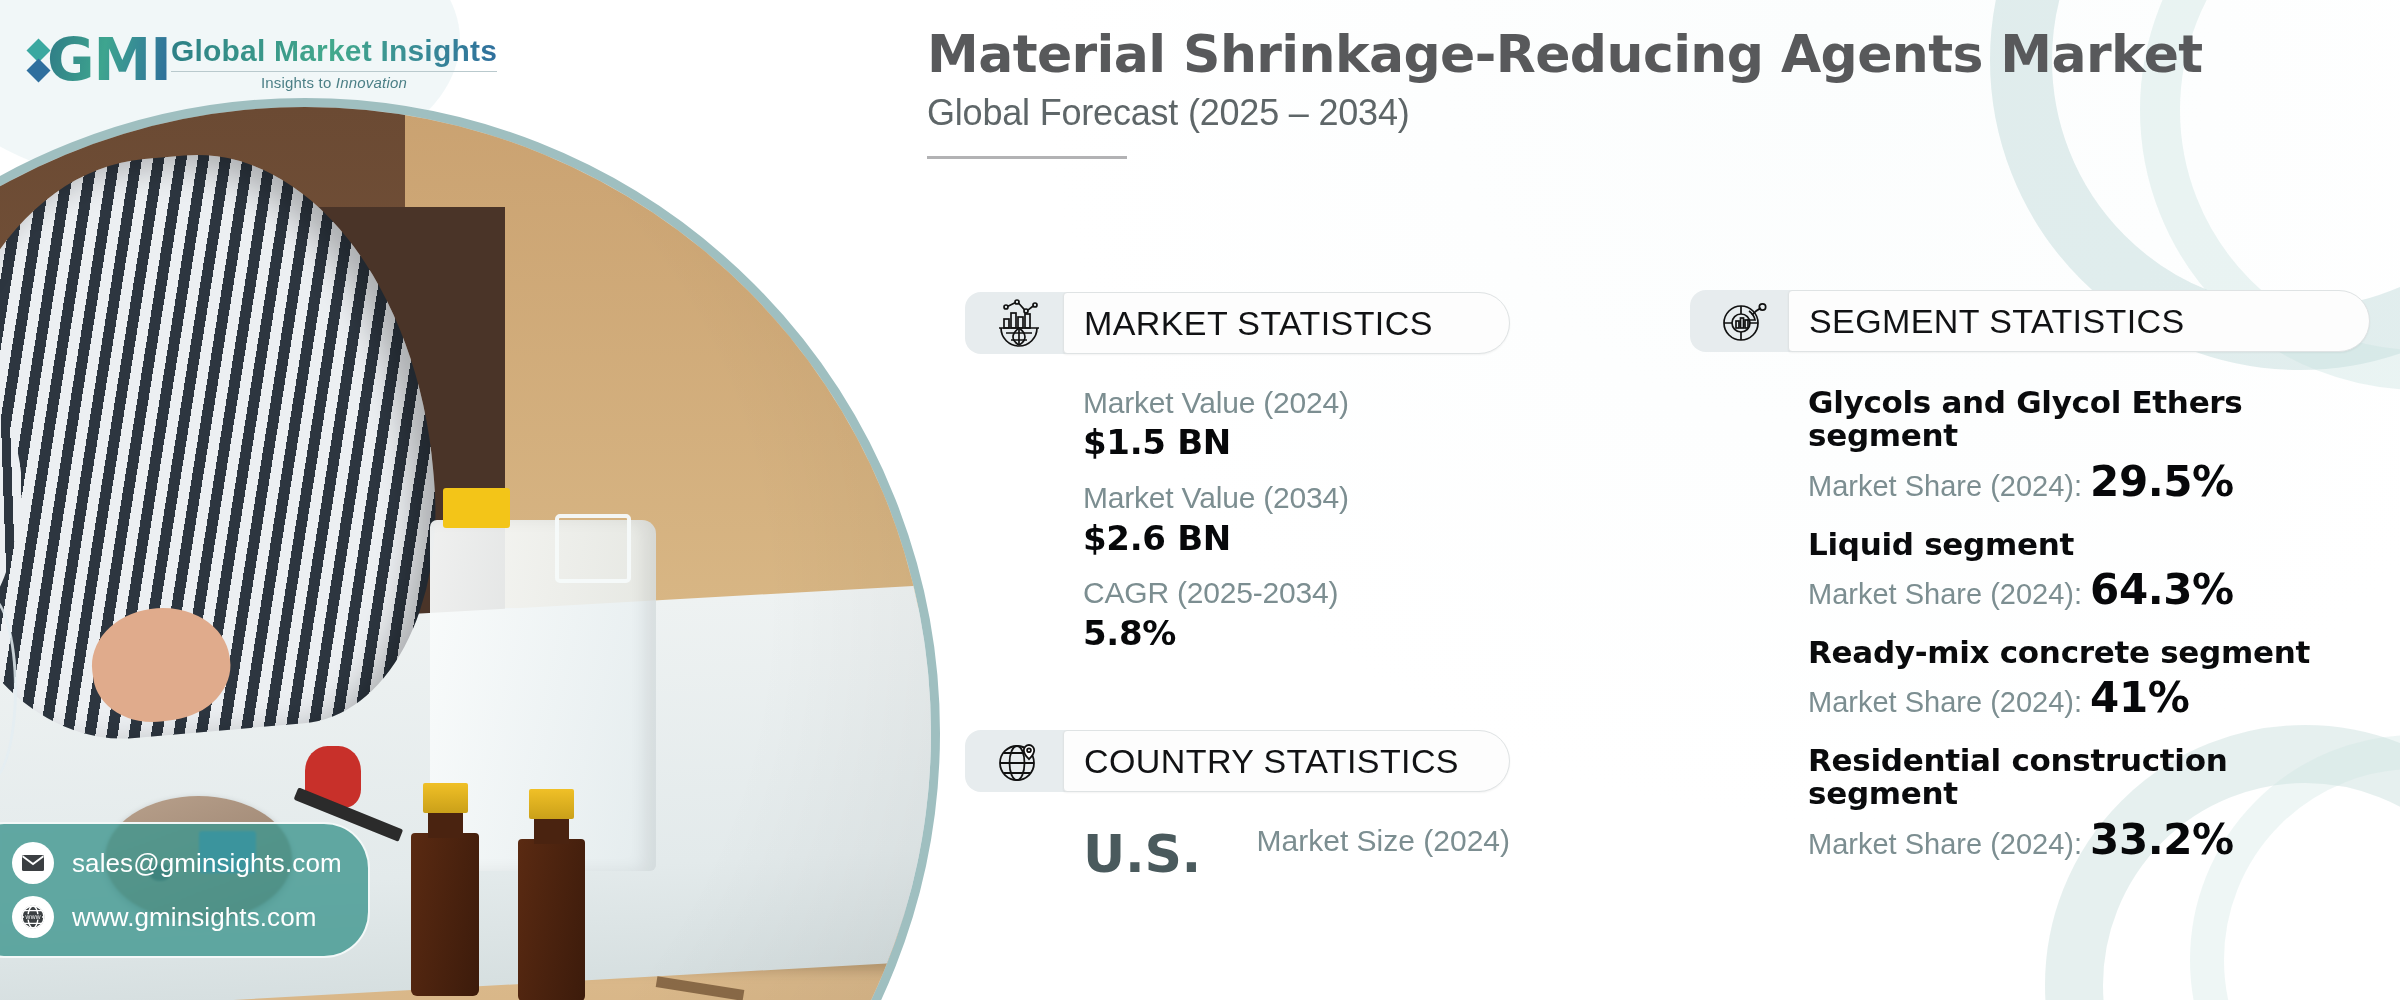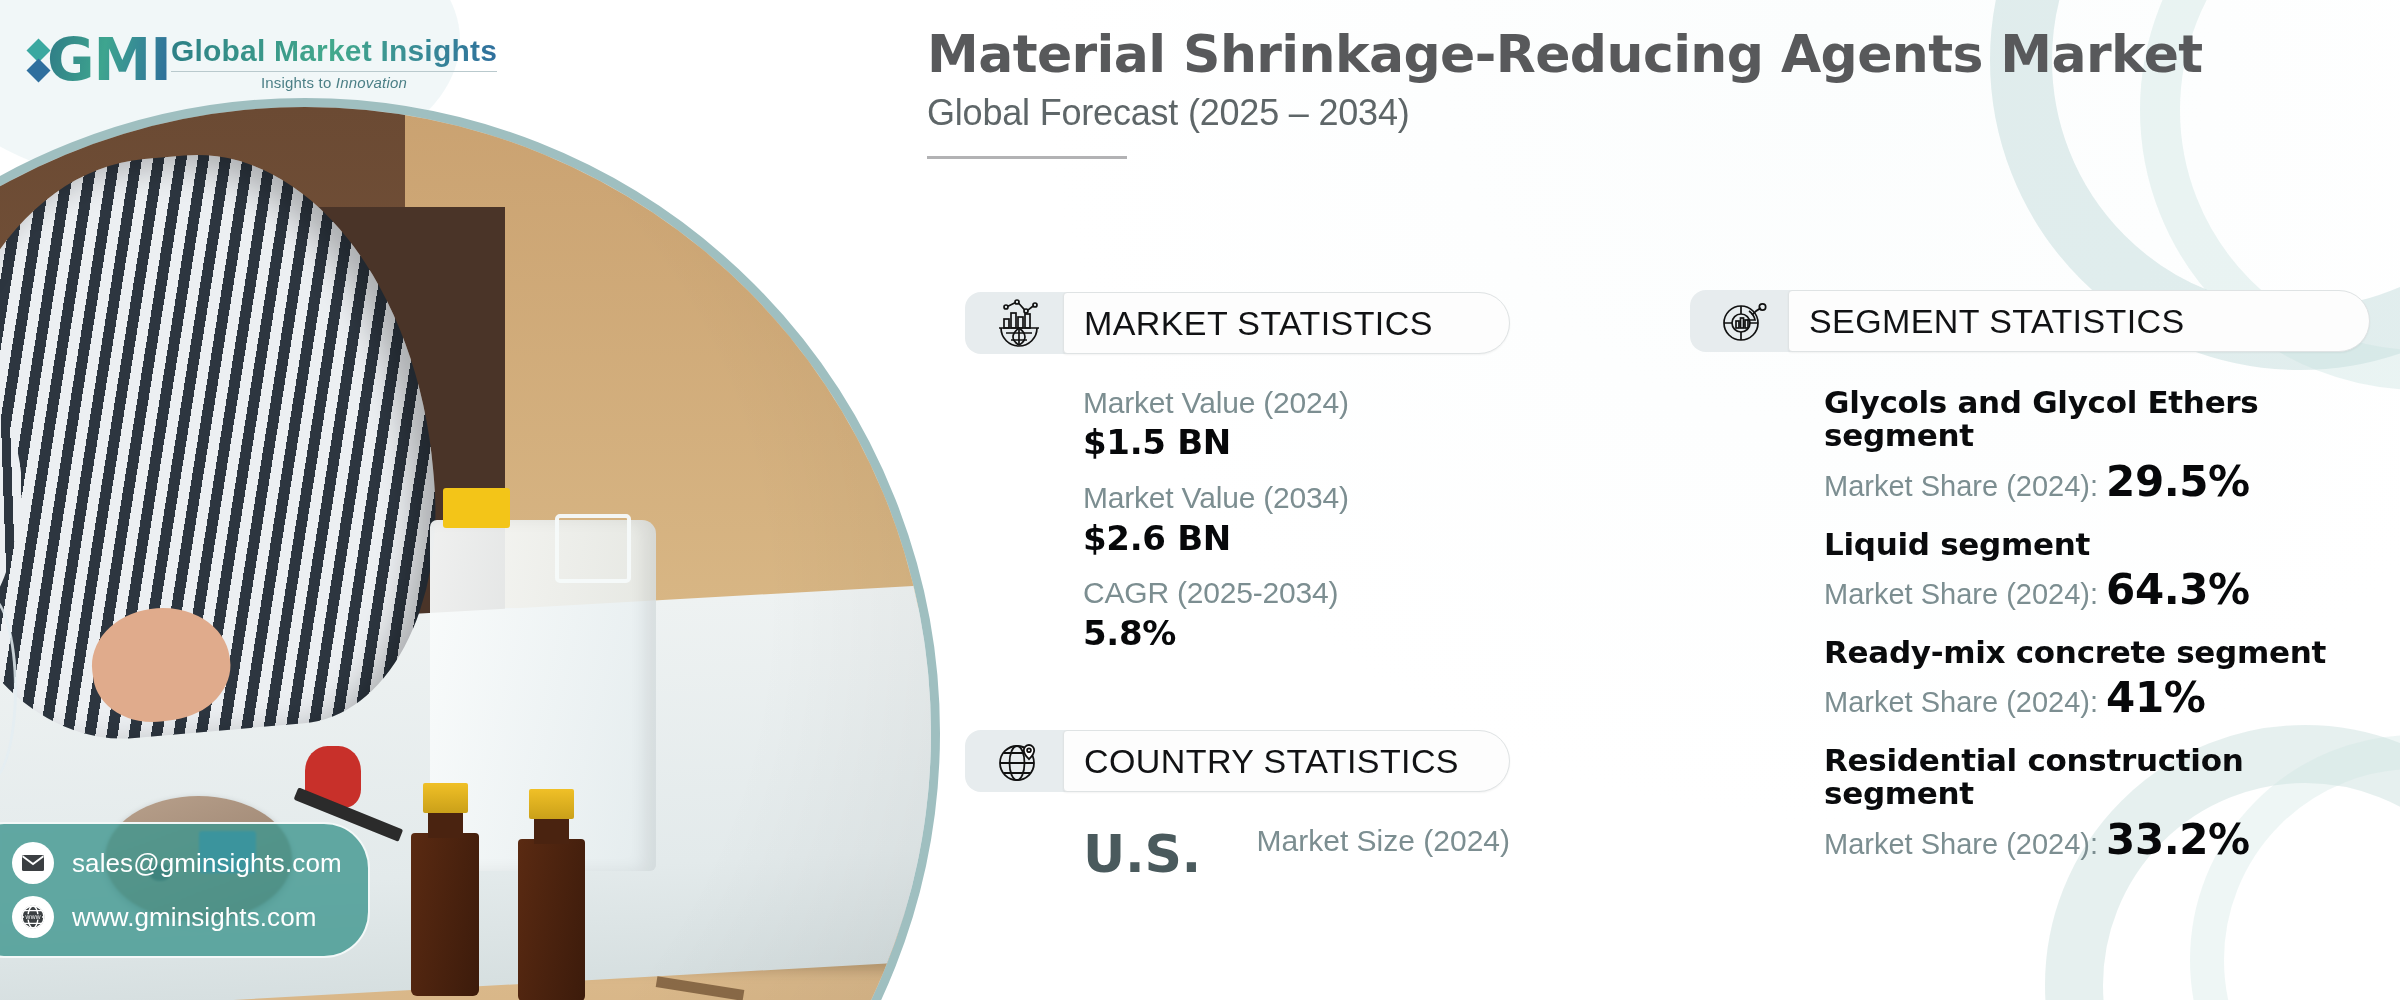--- a/index.html
+++ b/index.html
@@ -167,21 +167,21 @@
 
   
   #country-body { padding:28px 0 0 118px; display:flex; align-items:flex-start; justify-content:space-between; }
   #country-name { font-size:52px; font-weight:bold; color:#4a5a5d; letter-spacing:-.3px; font-family:"DejaVu Sans", sans-serif; }
   #country-right { text-align:center; }
   #country-size-label { font-size:30px; color:#7c8e91; }
   #country-size-value { font-size:36px; font-weight:bold; color:#07080a; margin-top:2px; font-family:"DejaVu Sans", sans-serif; }
 
   
   #segment-body { padding:30px 0 0 118px; }
-  .seg-item { margin-bottom:18px;margin-left:16px; }
+  .seg-item { margin-bottom:18px; }
   .seg-title { font-size:31px; font-weight:bold; color:#0a0b0d; line-height:1.08; letter-spacing:-.3px; font-family:"DejaVu Sans", sans-serif; }
   .seg-share { font-size:29px; color:#7c8e91; line-height:1.3; margin-top:2px; }
   .seg-share b { color:#07080a; font-size:42px; letter-spacing:-.4px; font-family:"DejaVu Sans", sans-serif; }
 
   
   #contact-badge {
     position:absolute; left:-42px; bottom:42px; z-index:10;
     width:412px; padding:18px 26px 18px 52px;
     background:rgba(62,150,142,.80);
     border:2px solid rgba(255,255,255,.92);

